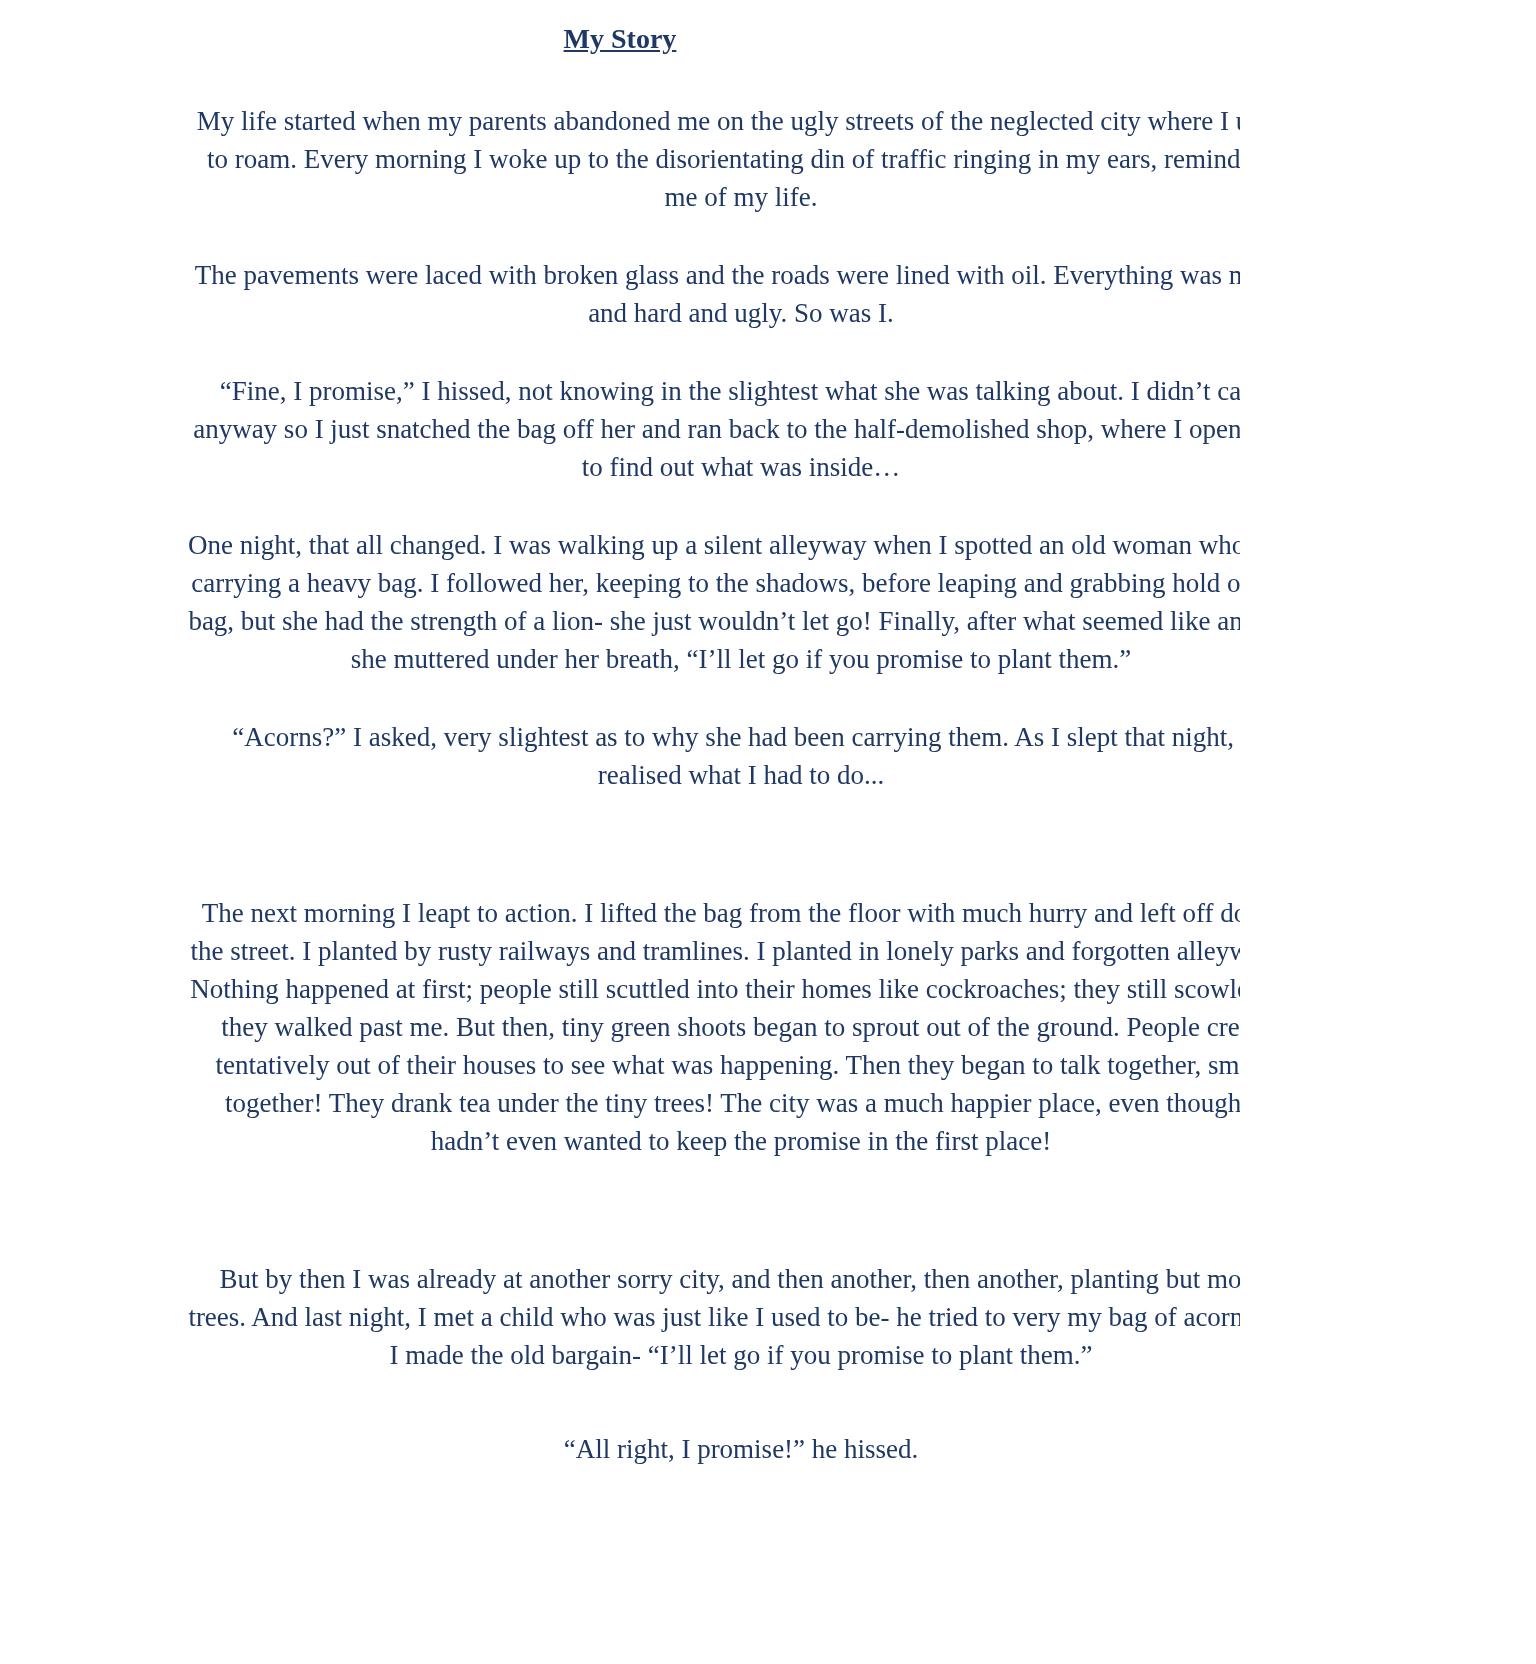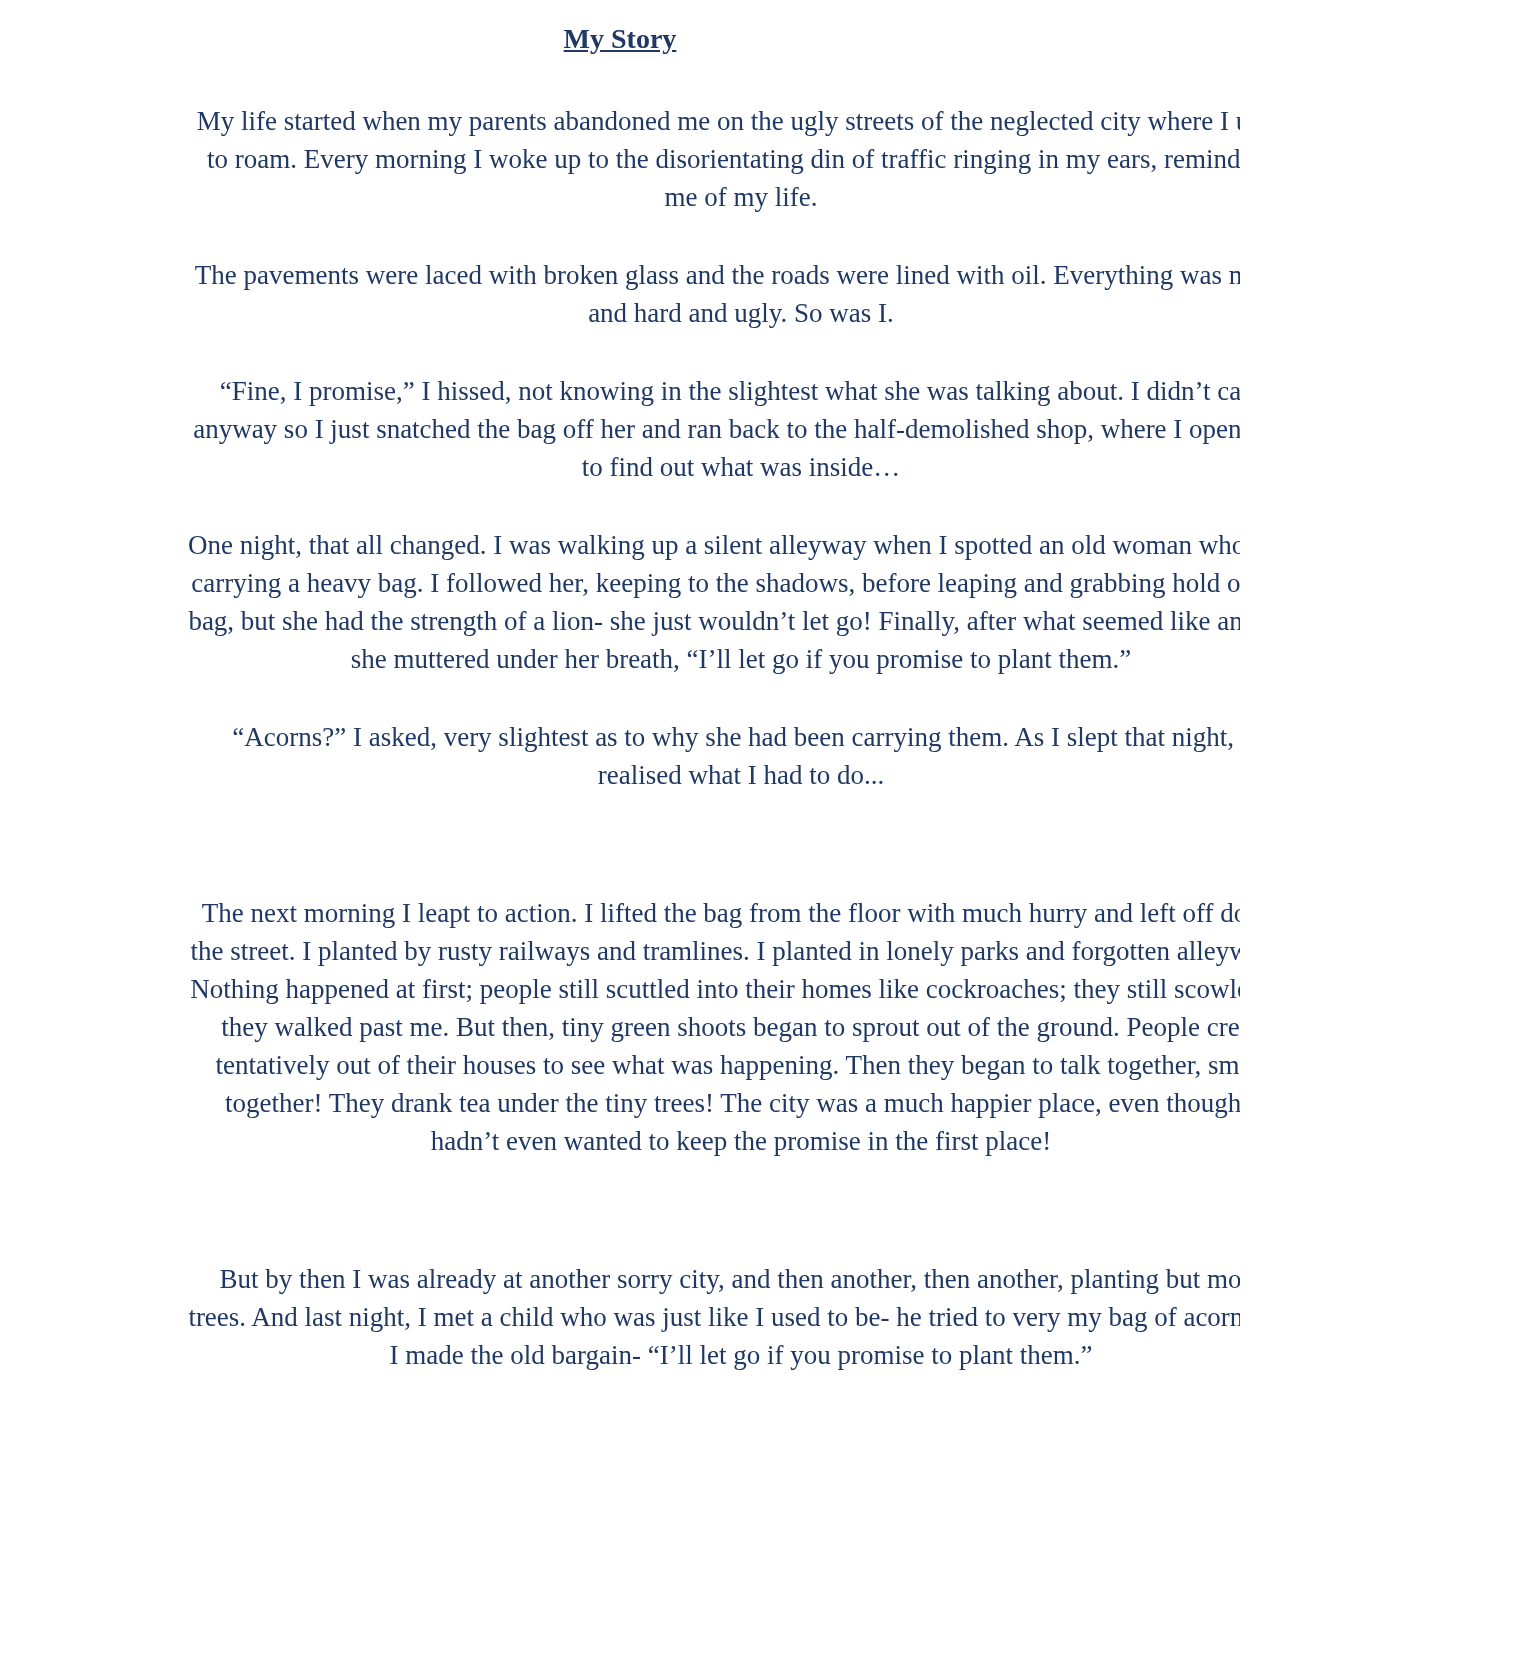--- a/index.html
+++ b/index.html
@@ -54,16 +54,17 @@
     <p>“Fine, I promise,” I hissed, not knowing in the slightest what she was talking about. I didn’t care anyway so I just snatched the bag off her and ran back to the half-demolished shop, where I opened it to find out what was inside…</p>
 
     <p>One night, that all changed. I was walking up a silent alleyway when I spotted an old woman who was carrying a heavy bag. I followed her, keeping to the shadows, before leaping and grabbing hold of her bag, but she had the strength of a lion- she just wouldn’t let go! Finally, after what seemed like an age, she muttered under her breath, “I’ll let go if you promise to plant them.”</p>
 
     <p class="gap-xl">“Acorns?” I asked, very slightest as to why she had been carrying them. As I slept that night, I realised what I had to do...</p>
 
     <p class="gap-xl">The next morning I leapt to action. I lifted the bag from the floor with much hurry and left off down the street. I planted by rusty railways and tramlines. I planted in lonely parks and forgotten alleyways. Nothing happened at first; people still scuttled into their homes like cockroaches; they still scowled as they walked past me. But then, tiny green shoots began to sprout out of the ground. People crept tentatively out of their houses to see what was happening. Then they began to talk together, smile together! They drank tea under the tiny trees! The city was a much happier place, even though I hadn’t even wanted to keep the promise in the first place!</p>
 
     <p class="gap-lg">But by then I was already at another sorry city, and then another, then another, planting but more trees. And last night, I met a child who was just like I used to be- he tried to very my bag of acorns- so I made the old bargain- “I’ll let go if you promise to plant them.”</p>
 
+    <p class="gap-lg">“All right, I promise!” he hissed.</p>
 
 
   </div>
 </div>
 
 </body></html>

